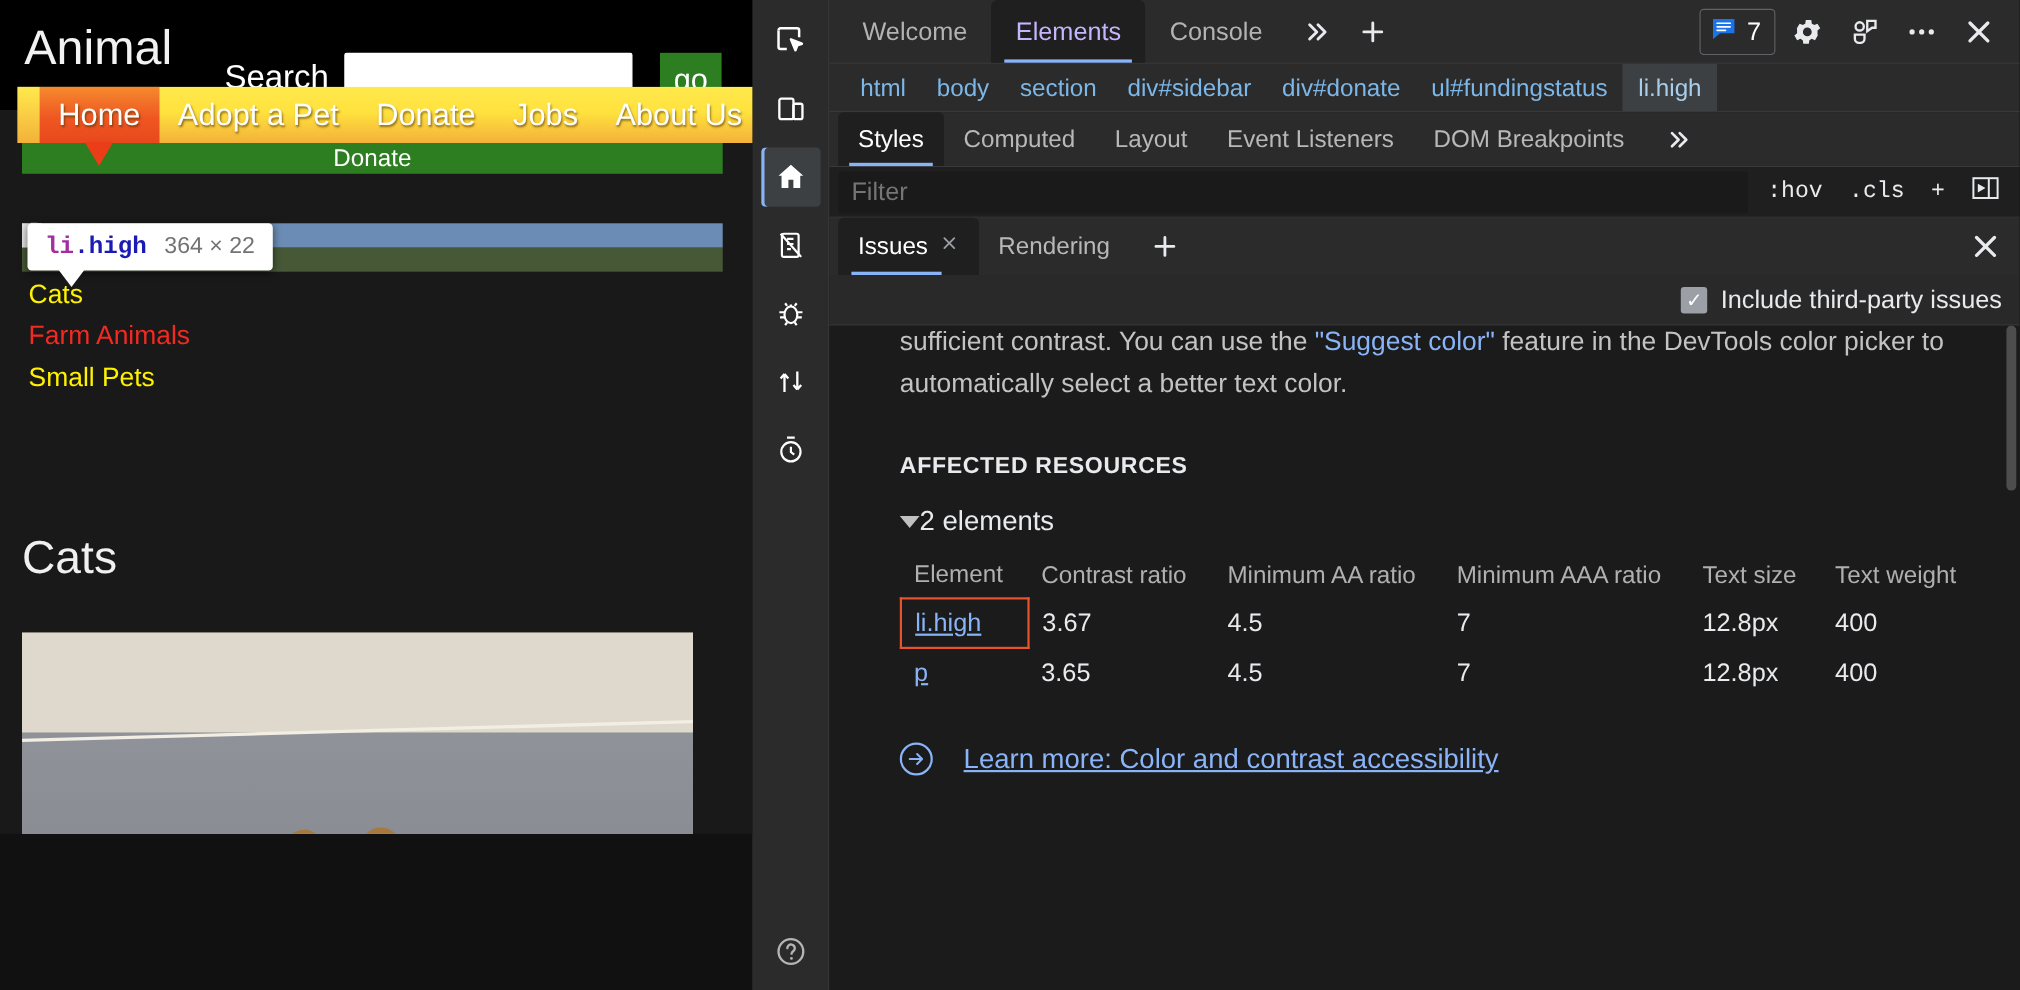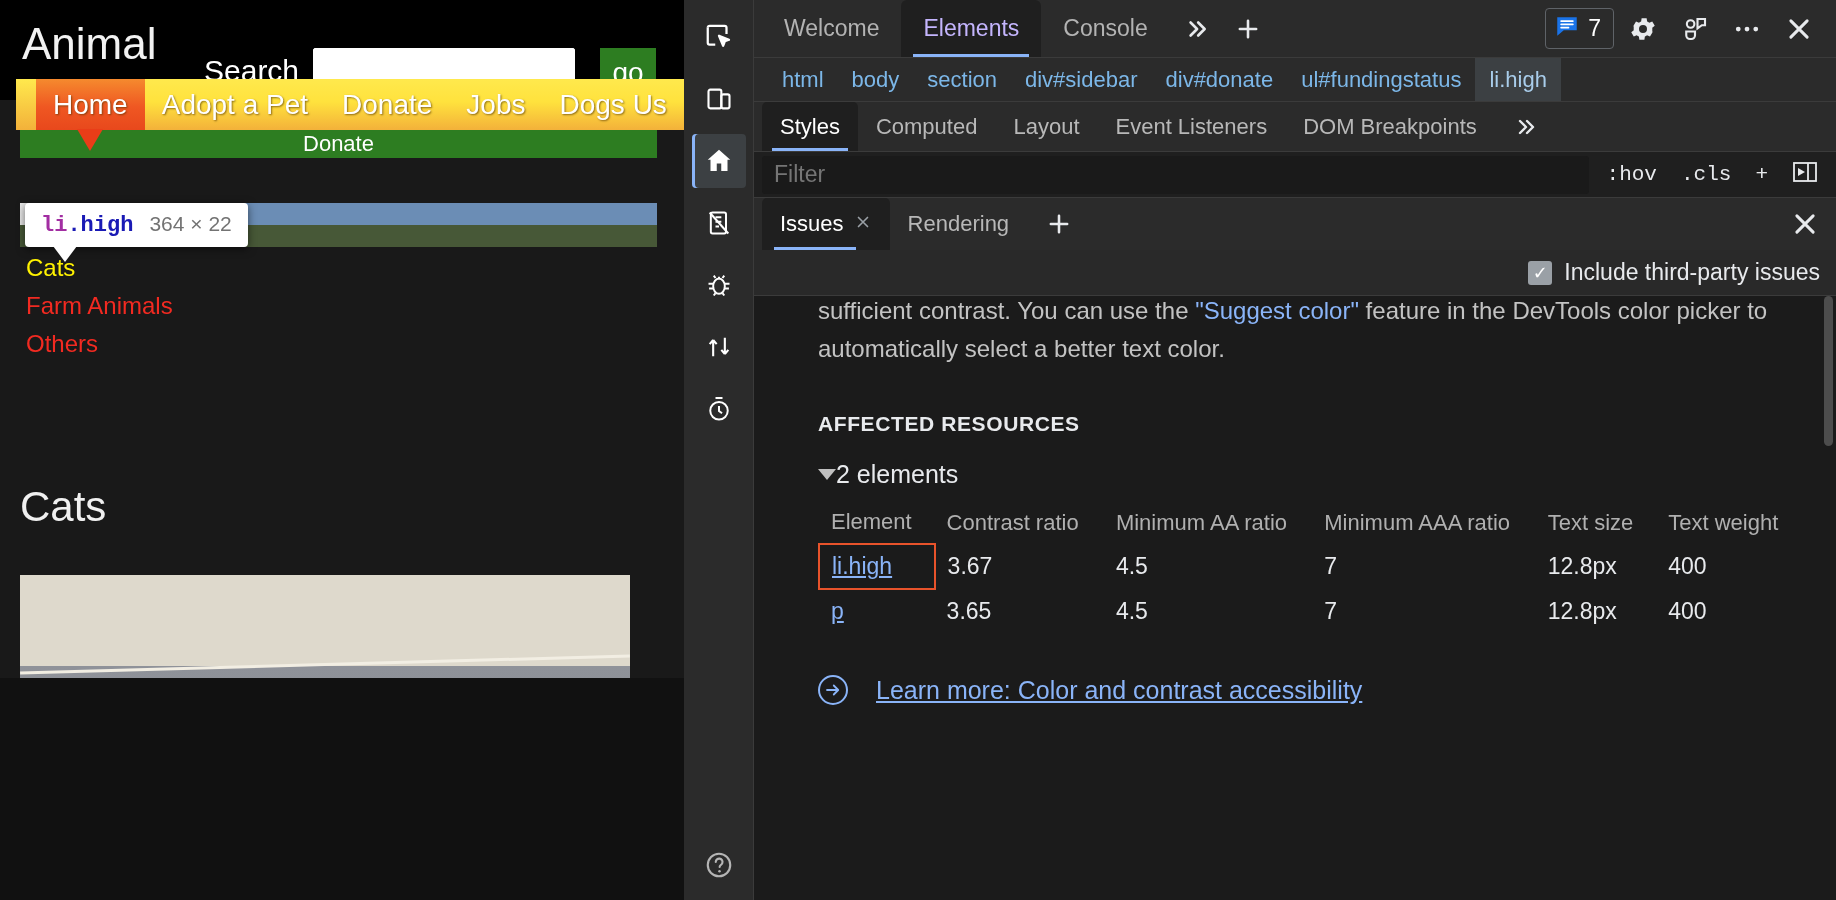--- a/index.html
+++ b/index.html
@@ -7,21 +7,21 @@
     width: 1836px; height: 900px;
     background: #111111;
     font-family: "Liberation Sans", sans-serif;
     overflow: hidden;
   }
   #root { position: relative; width: 1836px; height: 900px; display: flex; }
 
   
   #page {
     position: relative;
-    width: 684px; height: 678px;
+    width: 684px; height: 758px;
     background: #191919;
     overflow: hidden;
     flex: 0 0 684px;
     padding-left: 22px;
   }
   .page-header {
     position: absolute; top: 0; left: 0; width: 684px; height: 100px;
     background: #000000;
   }
   .site-title {
@@ -348,33 +348,33 @@
       <div class="nav-item">
         <span>Adopt a Pet</span>
       </div>
       <div class="nav-item">
         <span>Donate</span>
       </div>
       <div class="nav-item">
         <span>Jobs</span>
       </div>
       <div class="nav-item">
-        <span>Dogs Us</span>
+        <span>About Us</span>
       </div>
     </div>
 
     <div class="donate-bar">Donate</div>
 
     <div class="dt-badge-left"></div>
 
     <ul id="fundingstatus">
       <li class="high">Dogs</li>
       <li class="low">Cats</li>
       <li class="med">Farm Animals</li>
-      <li class="med2">Others</li>
+      <li class="low2">Small Pets</li>
     </ul>
 
     <div class="dt-tooltip">
       <span class="tag"><span>li</span><span class="cls">.high</span></span>
       <span class="dims">364 × 22</span>
       <span class="tail"></span>
     </div>
 
     <div class="page-h2">Cats</div>
 

